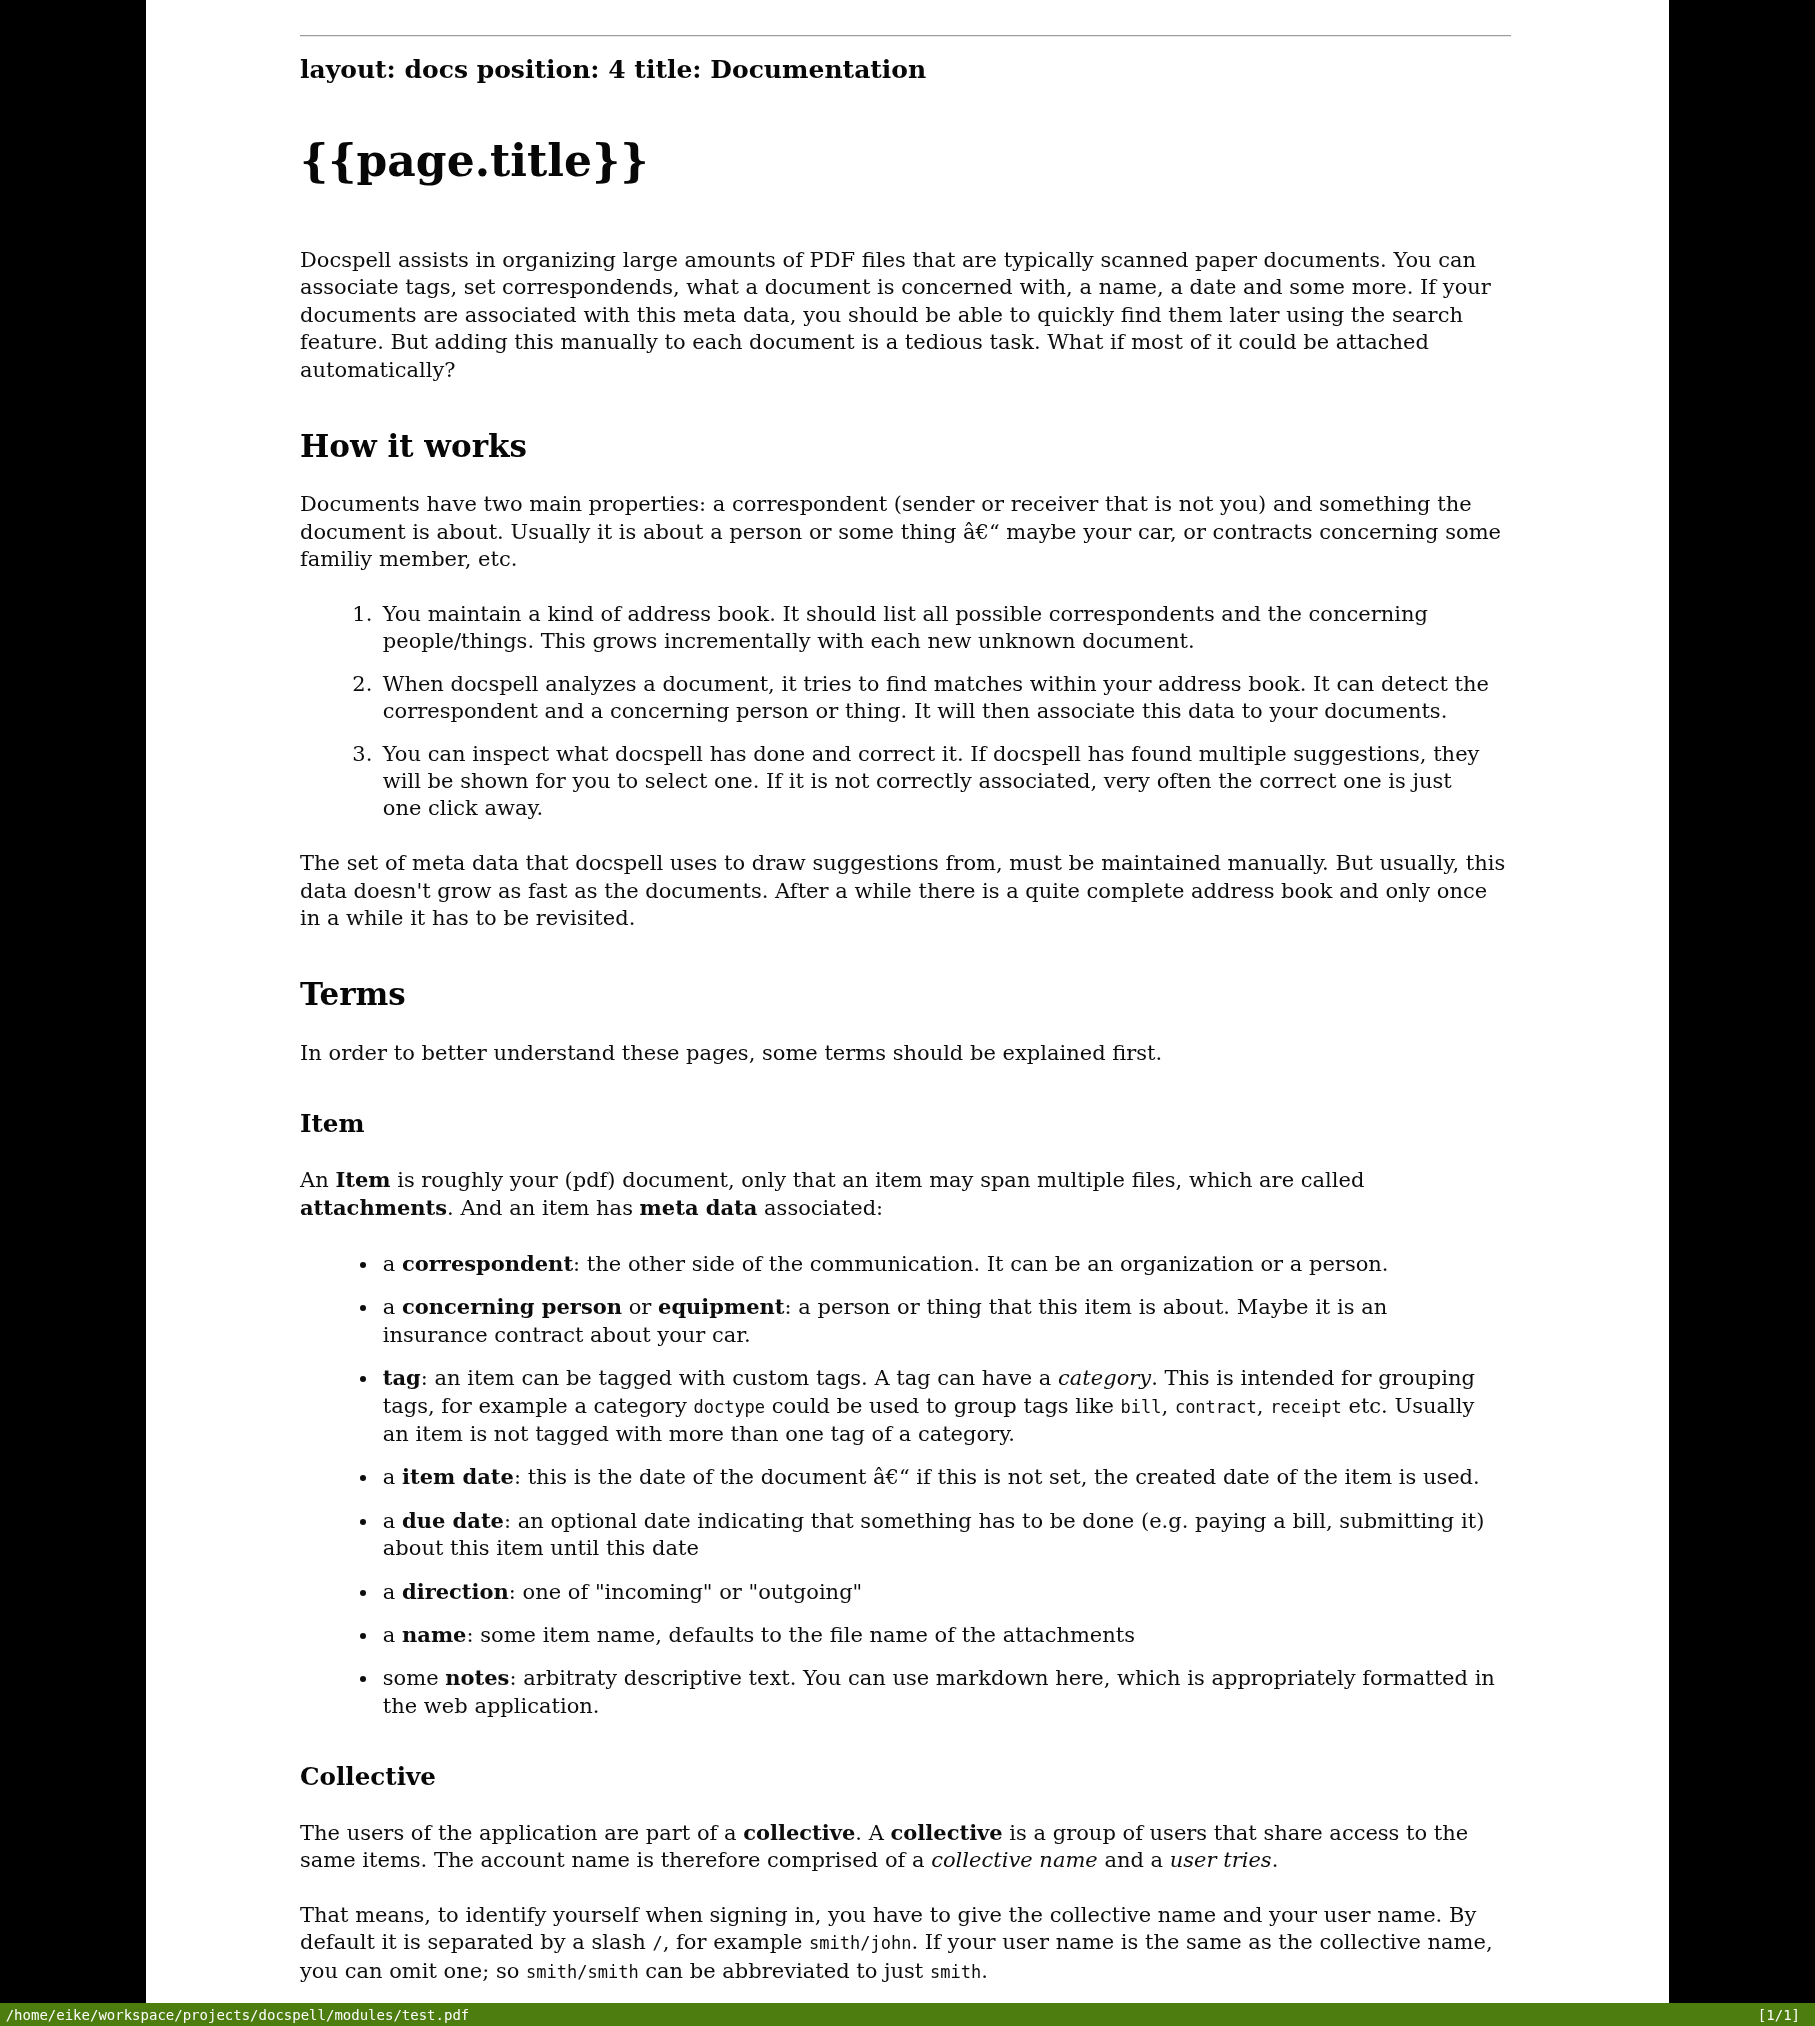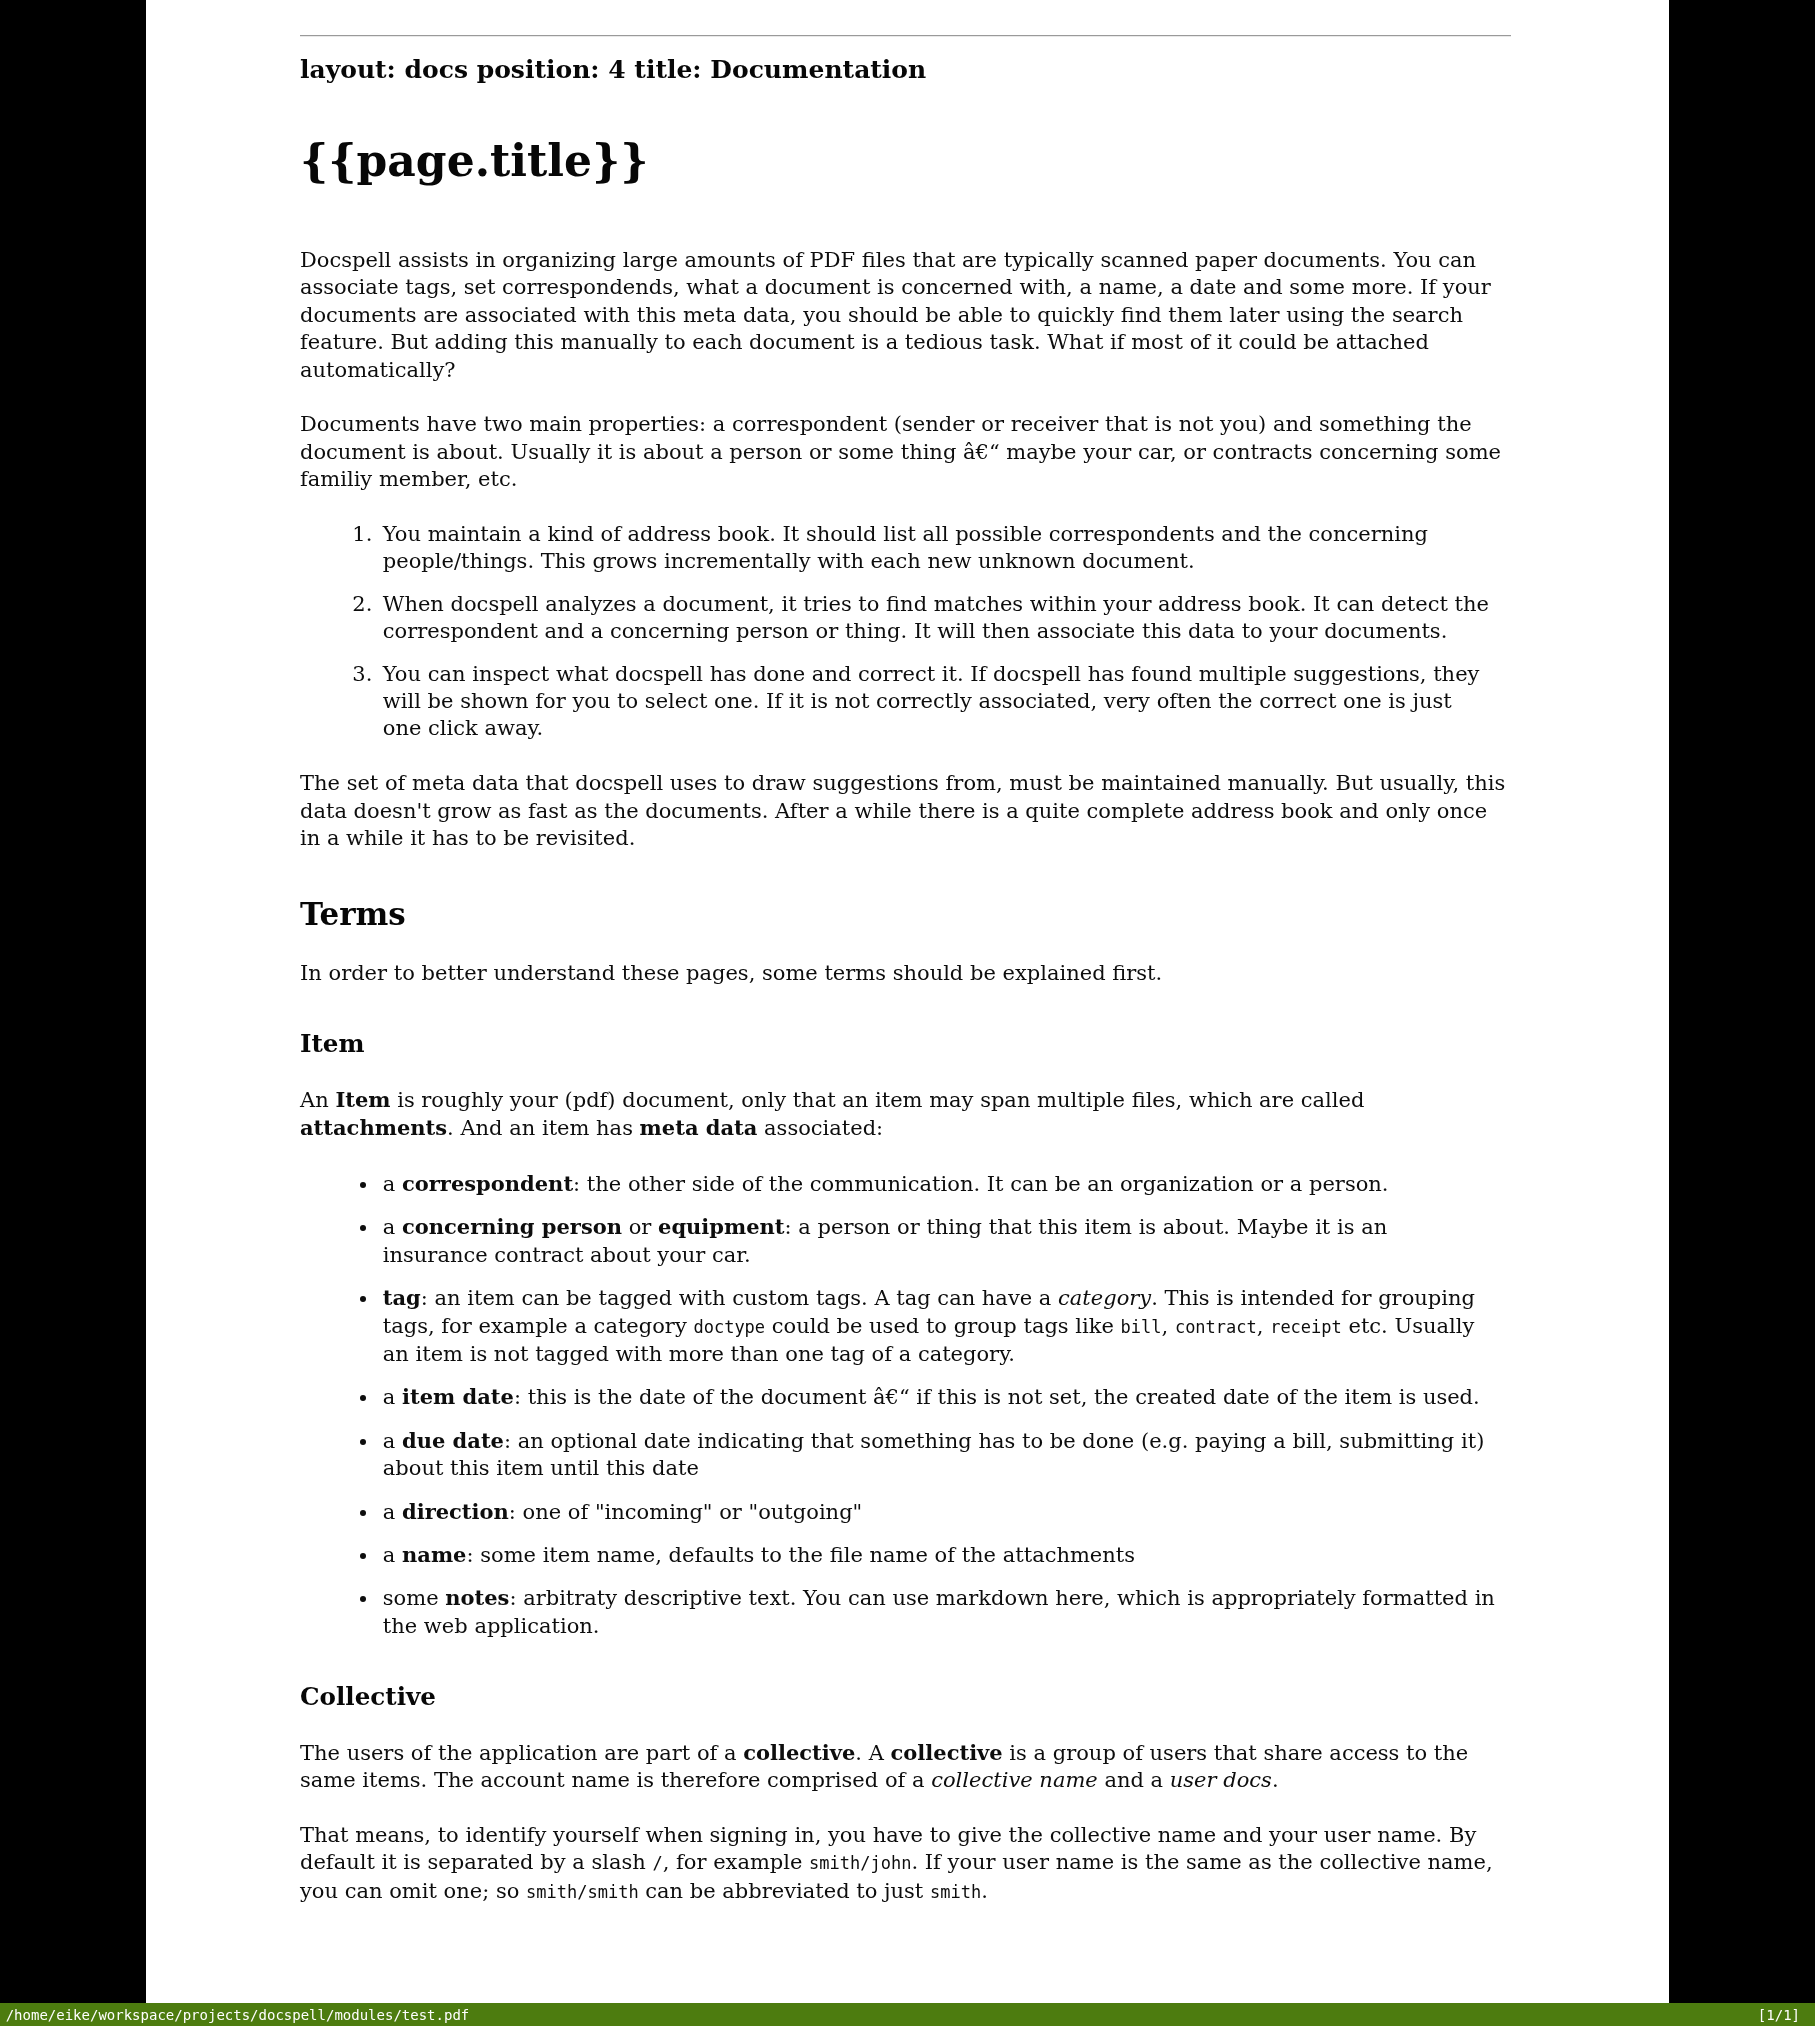--- a/index.html
+++ b/index.html
@@ -98,20 +98,21 @@
 </head>
 <body>
 
 <div class="pdf-page">
   <div class="doc-content">
     <hr>
     <h2 class="frontmatter">layout: docs position: 4 title: Documentation</h2>
     <h1 class="doc-title">{{page.title}}</h1>
     <p>Docspell assists in organizing large amounts of PDF files that are typically scanned paper documents. You can associate tags, set correspondends, what a document is concerned with, a name, a date and some more. If your documents are associated with this meta data, you should be able to quickly find them later using the search feature. But adding this manually to each document is a tedious task. What if most of it could be attached automatically?</p>
 
+    <h2 class="section">How it works</h2>
     <p>Documents have two main properties: a correspondent (sender or receiver that is not you) and something the document is about. Usually it is about a person or some thing â€“ maybe your car, or contracts concerning some familiy member, etc.</p>
     <ol>
         <li>You maintain a kind of address book. It should list all possible correspondents and the concerning people/things. This grows incrementally with each new unknown document.</li>
         <li>When docspell analyzes a document, it tries to find matches within your address book. It can detect the correspondent and a concerning person or thing. It will then associate this data to your documents.</li>
         <li>You can inspect what docspell has done and correct it. If docspell has found multiple suggestions, they will be shown for you to select one. If it is not correctly associated, very often the correct one is just one click away.</li>
       </ol>
     <p>The set of meta data that docspell uses to draw suggestions from, must be maintained manually. But usually, this data doesn't grow as fast as the documents. After a while there is a quite complete address book and only once in a while it has to be revisited.</p>
 
     <h2 class="section">Terms</h2>
     <p>In order to better understand these pages, some terms should be explained first.</p>
@@ -123,21 +124,21 @@
         <li><span>a </span><span class="b">concerning person</span><span> or </span><span class="b">equipment</span><span>: a person or thing that this item is about. Maybe it is an insurance contract about your car.</span></li>
         <li><span class="b">tag</span><span>: an item can be tagged with custom tags. A tag can have a </span><span class="i">category</span><span>. This is intended for grouping tags, for example a category </span><span class="c">doctype</span><span> could be used to group tags like </span><span class="c">bill</span><span>, </span><span class="c">contract</span><span>, </span><span class="c">receipt</span><span> etc. Usually an item is not tagged with more than one tag of a category.</span></li>
         <li><span>a </span><span class="b">item date</span><span>: this is the date of the document â€“ if this is not set, the created date of the item is used.</span></li>
         <li><span>a </span><span class="b">due date</span><span>: an optional date indicating that something has to be done (e.g. paying a bill, submitting it) about this item until this date</span></li>
         <li><span>a </span><span class="b">direction</span><span>: one of "incoming" or "outgoing"</span></li>
         <li><span>a </span><span class="b">name</span><span>: some item name, defaults to the file name of the attachments</span></li>
         <li><span>some </span><span class="b">notes</span><span>: arbitraty descriptive text. You can use markdown here, which is appropriately formatted in the web application.</span></li>
       </ul>
 
     <h3 class="subsection">Collective</h3>
-    <p><span>The users of the application are part of a </span><span class="b">collective</span><span>. A </span><span class="b">collective</span><span> is a group of users that share access to the same items. The account name is therefore comprised of a </span><span class="i">collective name</span><span> and a </span><span class="i">user docs</span><span>.</span></p>
+    <p><span>The users of the application are part of a </span><span class="b">collective</span><span>. A </span><span class="b">collective</span><span> is a group of users that share access to the same items. The account name is therefore comprised of a </span><span class="i">collective name</span><span> and a </span><span class="i">user tries</span><span>.</span></p>
     <p><span>That means, to identify yourself when signing in, you have to give the collective name and your user name. By default it is separated by a slash </span><span class="c">/</span><span>, for example </span><span class="c">smith/john</span><span>. If your user name is the same as the collective name, you can omit one; so </span><span class="c">smith/smith</span><span> can be abbreviated to just </span><span class="c">smith</span><span>.</span></p>
   </div>
 </div>
 
 <div class="statusbar">
   <span>/home/eike/workspace/projects/docspell/modules/test.pdf</span>
   <span>[1/1]</span>
 </div>
 
 

